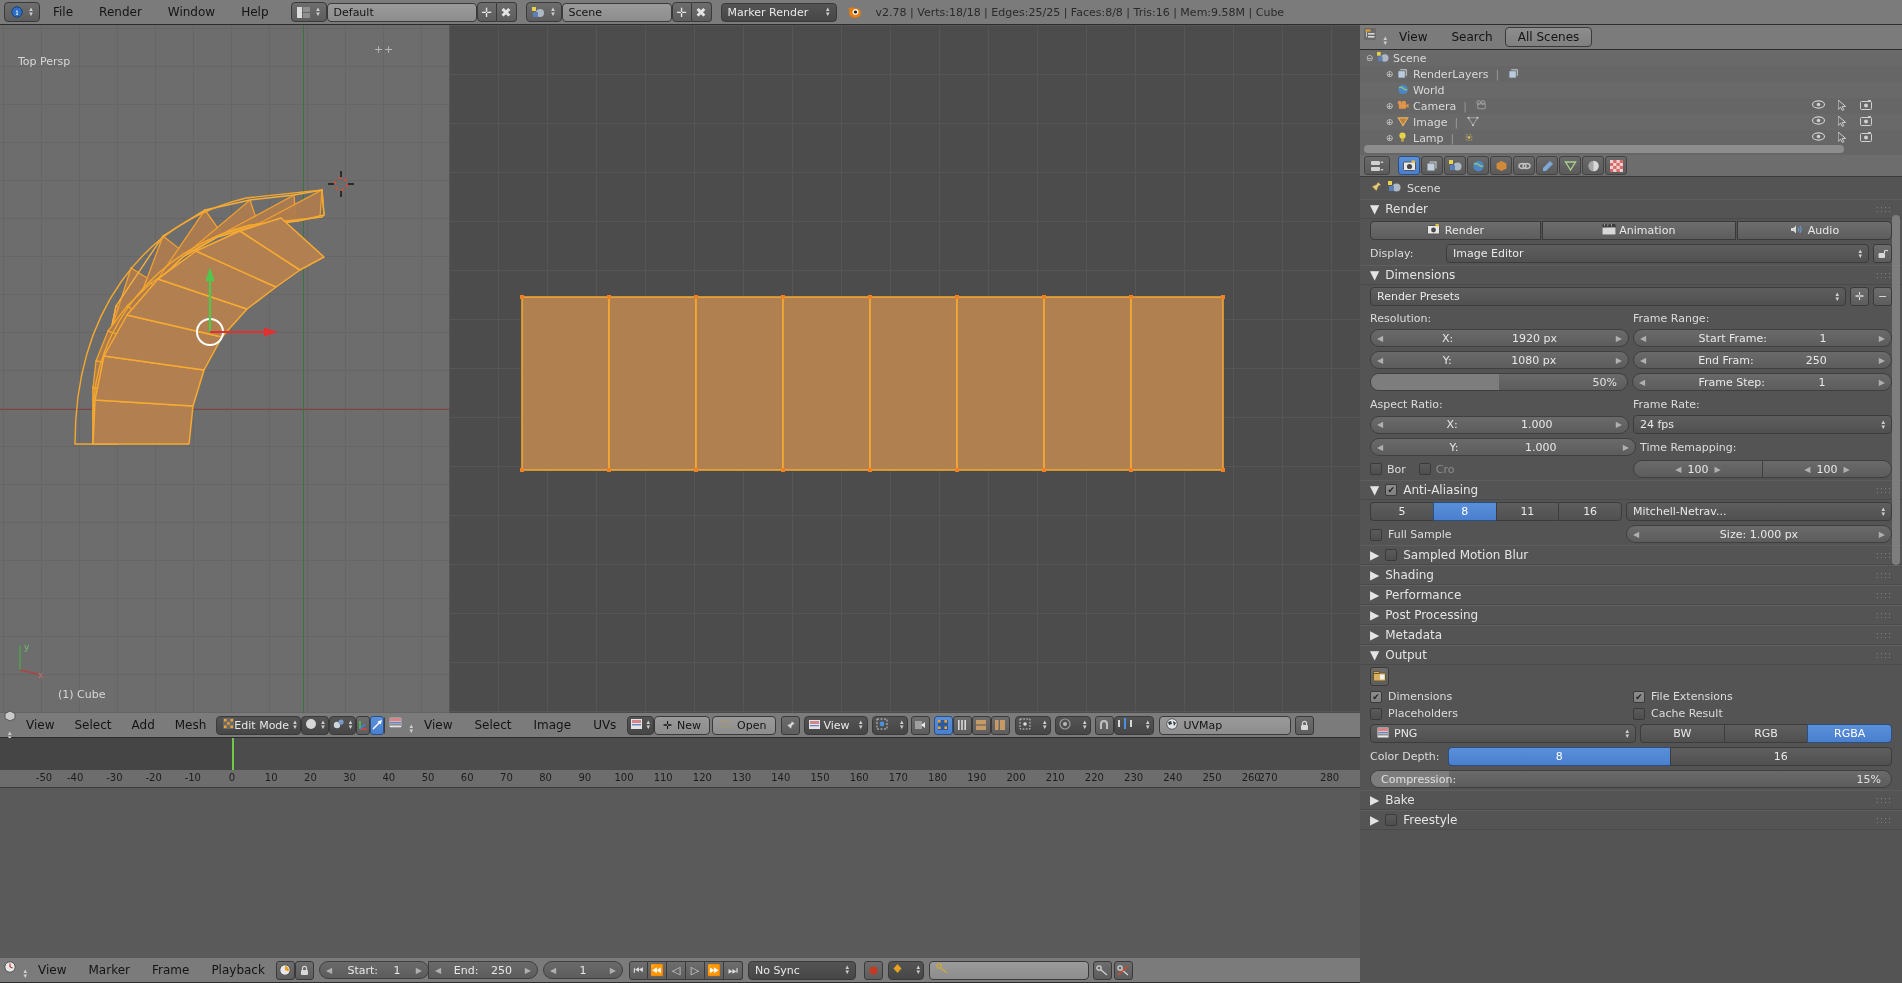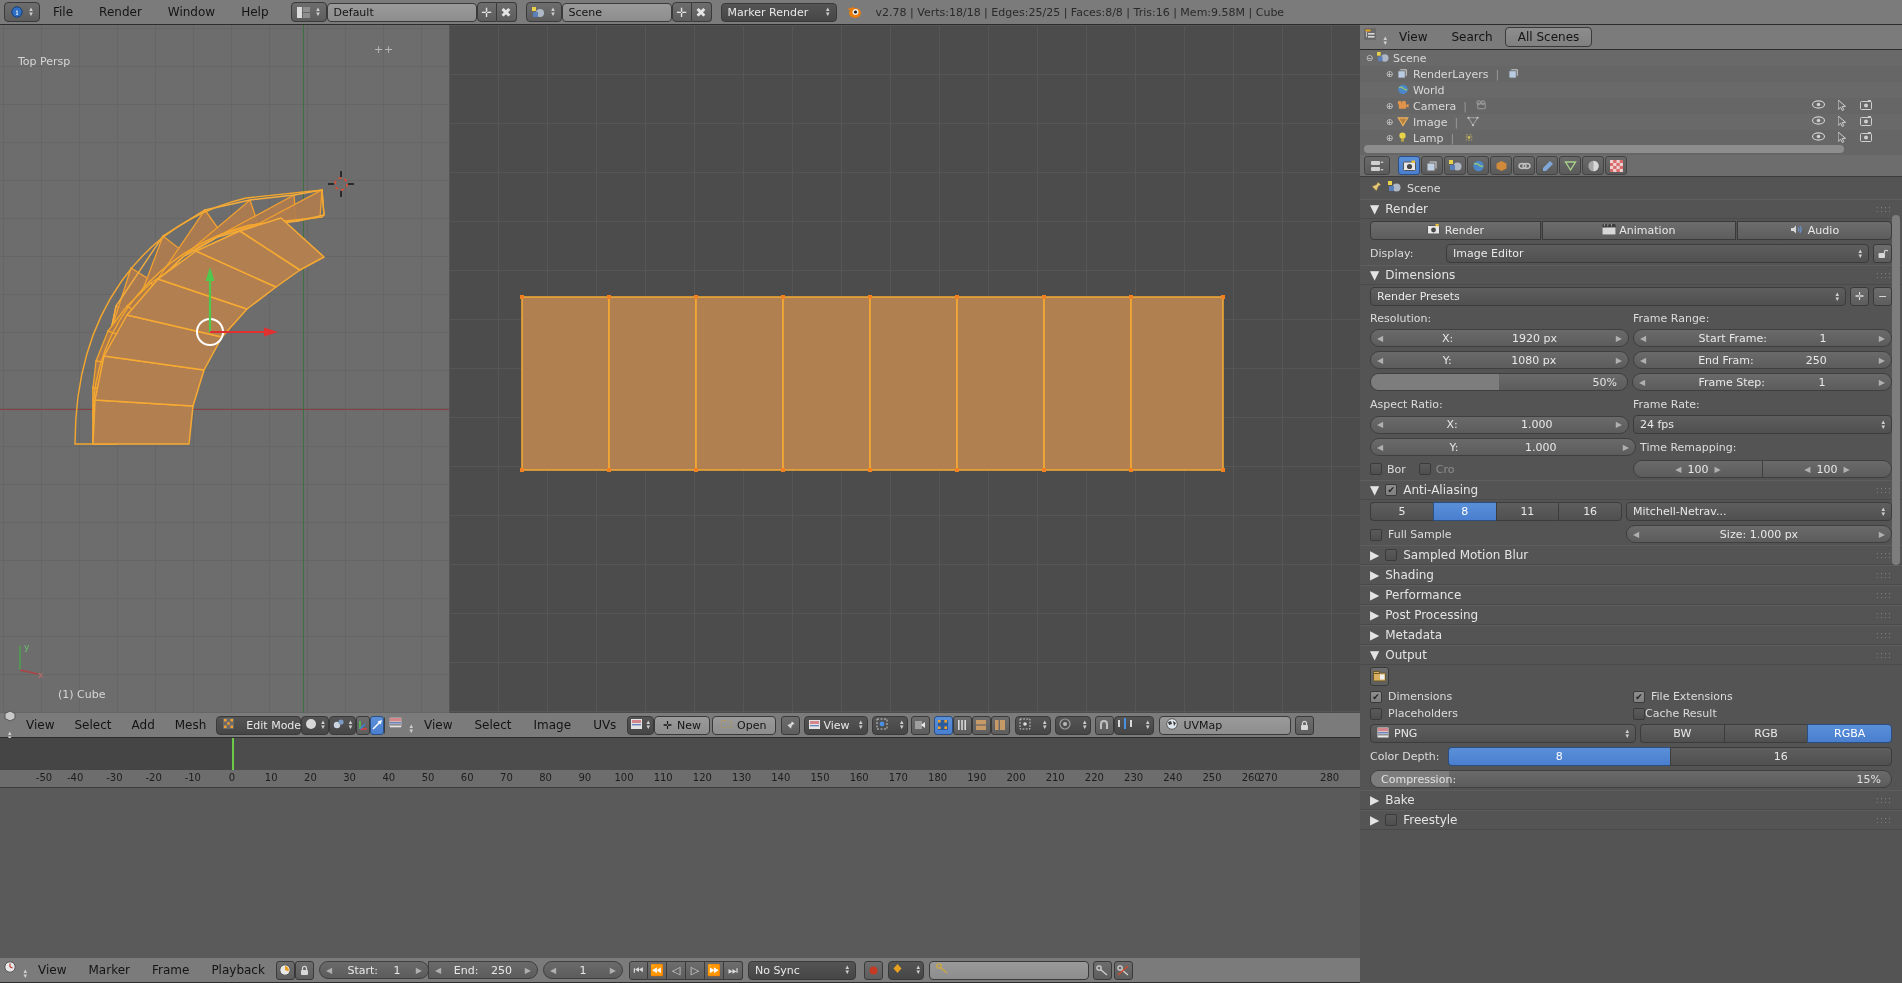--- a/index.html
+++ b/index.html
@@ -417,21 +417,21 @@
       <svg width="12" height="12" viewBox="0 0 12 12">
           <polygon points="6,1 11,3.5 11,8.5 6,11 1,8.5 1,3.5" fill="#c9c9c9" stroke="#555"></polygon>
         </svg>
       <span class="spin">▴<br>▾</span>
     </div>
     <div class="menu" style="padding:0 10px;">View</div>
     <div class="menu" style="padding:0 10px;">Select</div>
     <div class="menu" style="padding:0 10px;text-align:right;">Add</div>
     <div class="menu" style="padding:0 10px;">Mesh</div>
     <div class="btn dark" style="width:85px;justify-content:space-between;">
-      <span style="display:flex;align-items:center;gap:12px;">
+      <span style="display:flex;align-items:center;gap:0;">
         <span>
           <svg width="11" height="11" viewBox="0 0 11 11">
               <rect x="0" y="0" width="11" height="11" rx="1" fill="#6a6a6a"></rect>
               <g fill="#f0a030">
                 <rect x="1" y="1" width="2.5" height="2.5"></rect>
                 <rect x="7.5" y="1" width="2.5" height="2.5"></rect>
                 <rect x="1" y="7.5" width="2.5" height="2.5"></rect>
                 <rect x="7.5" y="7.5" width="2.5" height="2.5"></rect>
                 <rect x="4.2" y="4.2" width="2.5" height="2.5"></rect>
               </g>
@@ -1223,21 +1223,21 @@
       <div style="flex:1;display:flex;align-items:center;gap:6px;">
         <span class="chk on">✔</span>
         <span class="plabel">File Extensions</span>
       </div>
     </div>
     <div class="prow">
       <div style="flex:1;display:flex;align-items:center;gap:6px;">
         <span class="chk"></span>
         <span class="plabel">Placeholders</span>
       </div>
-      <div style="flex:1;display:flex;align-items:center;">
+      <div style="flex:1;display:flex;align-items:center;gap:6px;">
         <span class="chk"></span>
         <span class="plabel">Cache Result</span>
       </div>
     </div>
     <div class="prow">
       <div class="selectbox" style="gap:4px;">
         <span style="display:flex;align-items:center;gap:5px;">
           <span><svg width="12" height="11" viewBox="0 0 12 11">
                 <rect width="12" height="11" fill="#e8e8e8" stroke="#555"></rect>
                 <rect x="1" y="1" width="10" height="3.4" fill="#d4868a"></rect>

